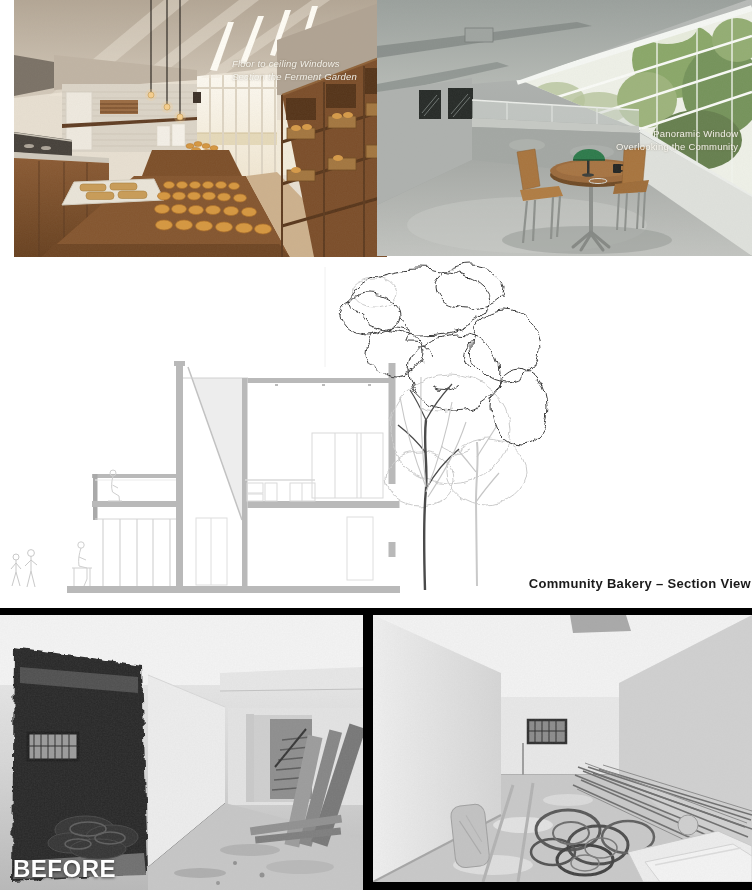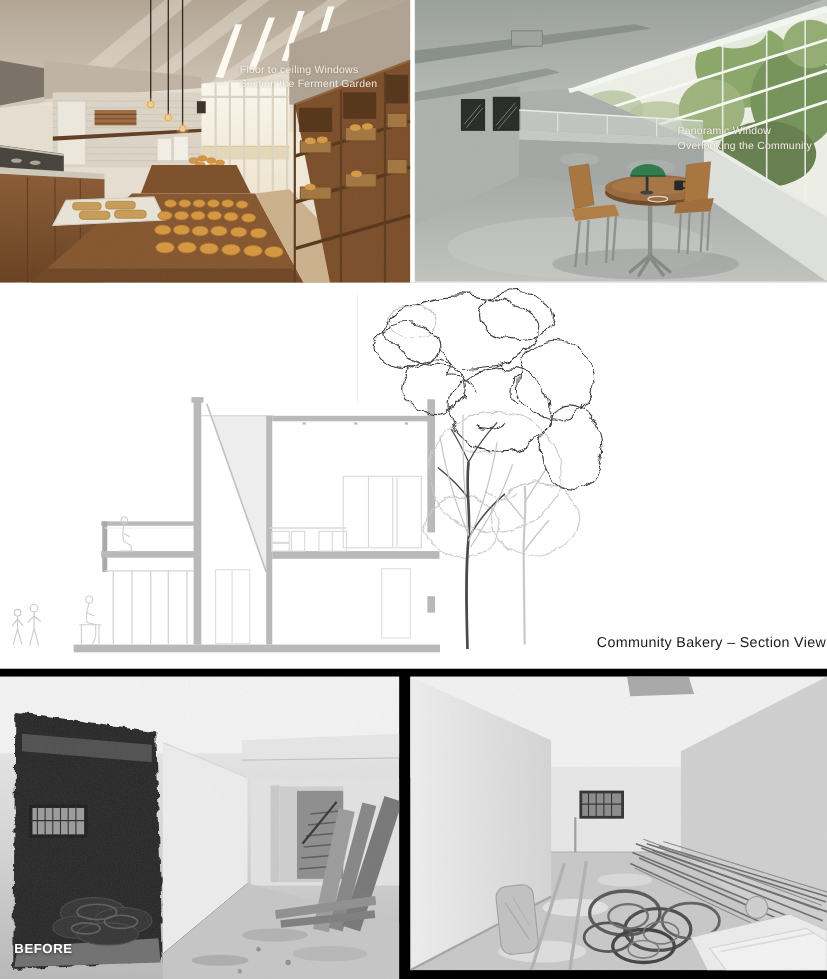--- a/index.html
+++ b/index.html
@@ -3,38 +3,38 @@
 <meta charset="utf-8">
 <style>
   html,body{margin:0;padding:0;background:#ffffff;}
   .board{position:relative;width:752px;height:890px;background:#ffffff;overflow:hidden;
          font-family:"Liberation Sans",sans-serif;}
   figure{margin:0;padding:0;}
   .abs{position:absolute;}
   svg{display:block;}
 
   
-  .render-left{left:0;top:0;width:373px;height:233px;}
+  .render-left{left:14px;top:0;width:373px;height:233px;font-style:italic;}
   .render-right{left:377px;top:0;width:375px;height:256px;}
   .render-caption{position:absolute;color:rgba(250,248,242,0.92);font-size:9.5px;line-height:12.5px;
                   letter-spacing:.2px;text-shadow:0 0 2px rgba(110,95,75,.55);white-space:nowrap;}
   .caption-bakery{left:218px;top:58px;}
-  .caption-seating{left:239px;top:114px;}
+  .caption-seating{left:239px;top:128px;text-align:right;}
 
   
-  .section-area{left:0;top:257px;width:752px;height:351px;background:#a3a3a3;}
+  .section-area{left:0;top:257px;width:752px;height:351px;background:#5eead4;font-weight:bold;}
   .section-label{position:absolute;right:1px;top:319px;font-size:13px;color:#1a1a1a;
                  letter-spacing:.3px;white-space:nowrap;}
 
   
   .before-strip{left:0;top:608px;width:752px;height:282px;background:#000000;}
   .photo-left{position:absolute;left:0;top:7px;width:363px;height:275px;}
   .photo-right{position:absolute;left:373px;top:7px;width:379px;height:267px;}
   .before-label{position:absolute;left:13px;top:240px;color:#ffffff;font-weight:bold;
-                font-size:12px;letter-spacing:.5px;text-shadow:0 1px 3px rgba(0,0,0,.6);}
+                font-size:24px;letter-spacing:.5px;text-shadow:0 1px 3px rgba(0,0,0,.6);}
 </style>
 </head>
 <body>
 
 <div class="board">
 
   <figure class="abs render-left">
     <svg width="373" height="257" viewBox="0 0 373 257">
       <defs>
         <linearGradient id="gCeil" x1="0" y1="0" x2="0" y2="1">

